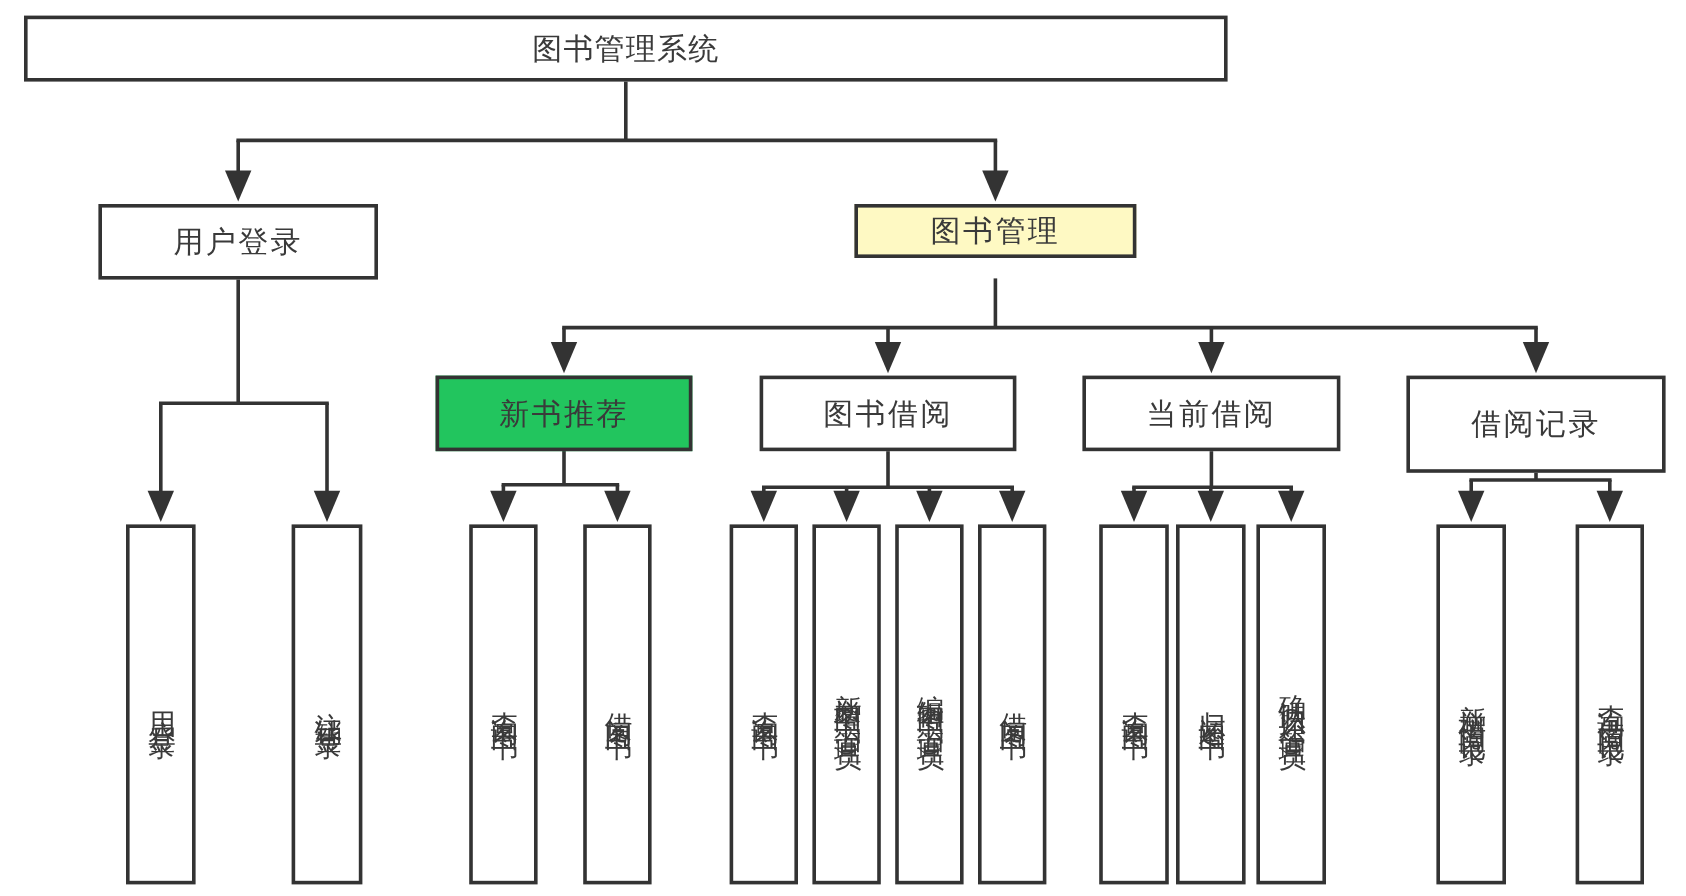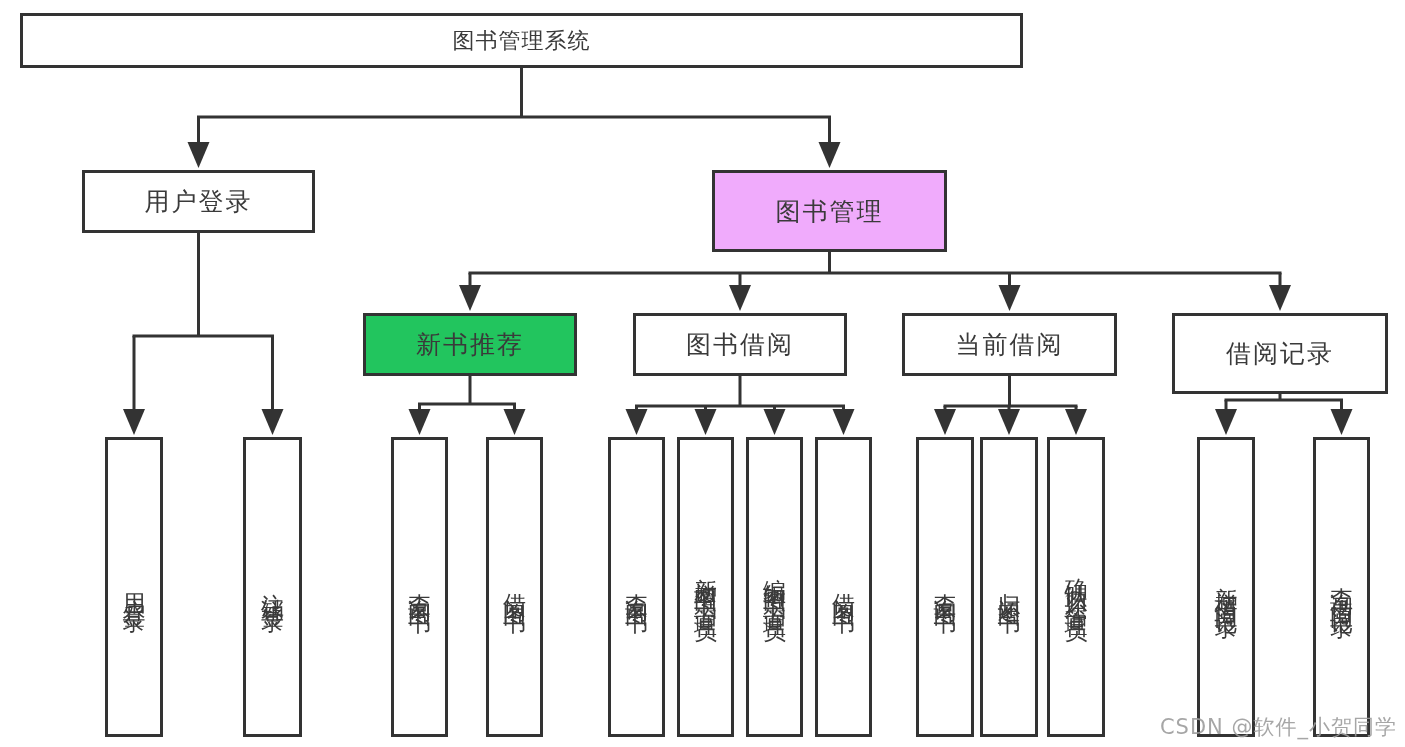--- a/index.html
+++ b/index.html
@@ -31,21 +31,21 @@
     justify-content: center;
     color: #3a3a3a;
     z-index: 2;
   }
   .node-h .label {
     font-size: 25px;
     letter-spacing: 2px;
     white-space: nowrap;
   }
   .node-root .label {
-    font-size: 22px;
+    font-size: 25px;
     letter-spacing: 1px;
   }
   .node-v .label {
     writing-mode: vertical-rl;
     text-orientation: mixed;
     font-size: 23px;
     letter-spacing: 6px;
     line-height: 1;
     white-space: nowrap;
   }
@@ -112,28 +112,27 @@
       <polygon points="1009,435 998,409 1020,409" fill="#333333"></polygon>
       <line x1="1076" y1="406" x2="1076" y2="415" stroke="#333333" stroke-width="3"></line>
       <polygon points="1076,435 1065,409 1087,409" fill="#333333"></polygon>
       <line x1="1280" y1="375" x2="1280" y2="400" stroke="#333333" stroke-width="3"></line>
       <line x1="1224.5" y1="400" x2="1343" y2="400" stroke="#333333" stroke-width="3"></line>
       <line x1="1226" y1="400" x2="1226" y2="415" stroke="#333333" stroke-width="3"></line>
       <polygon points="1226,435 1215,409 1237,409" fill="#333333"></polygon>
       <line x1="1341.5" y1="400" x2="1341.5" y2="415" stroke="#333333" stroke-width="3"></line>
       <polygon points="1341.5,435 1330.5,409 1352.5,409" fill="#333333"></polygon>
     </svg>
-  <div id="watermark" style="color: rgb(157, 157, 157);">CSDN @软件_小贺同学</div>
 <div class="node node-h node-root" style="left: 20px; top: 13px; width: 1003px; height: 55px; border-color: rgb(51, 51, 51); background: rgb(255, 255, 255);">
       <span class="label" style="color: rgb(58, 58, 58);">图书管理系统</span>
     </div>
     <div class="node node-h" style="left: 82px; top: 170px; width: 233px; height: 63px; border-color: rgb(51, 51, 51); background: rgb(255, 255, 255);">
       <span class="label" style="color: rgb(58, 58, 58);">用户登录</span>
     </div>
-    <div class="node node-h" style="left: 712px; top: 170px; width: 235px; height: 82px; border-color: rgb(51, 51, 51); background: #f0abfc; font-family: Liberation Serif, serif;">
+    <div class="node node-h" style="left: 712px; top: 170px; width: 235px; height: 45px; border-color: rgb(51, 51, 51); background: #fef9c3; font-family: Liberation Serif, serif;">
       <span class="label" style="color: rgb(58, 58, 58);">图书管理</span>
     </div>
     <div class="node node-h" style="left: 363px; top: 313px; width: 214px; height: 63px; border-color: rgb(51, 51, 51); background: #22c55e;">
       <span class="label" style="color: rgb(58, 58, 58);">新书推荐</span>
     </div>
     <div class="node node-h" style="left: 633px; top: 313px; width: 214px; height: 63px; border-color: rgb(51, 51, 51); background: rgb(255, 255, 255);">
       <span class="label" style="color: rgb(58, 58, 58);">图书借阅</span>
     </div>
     <div class="node node-h" style="left: 902px; top: 313px; width: 215px; height: 63px; border-color: rgb(51, 51, 51); background: rgb(255, 255, 255);">
       <span class="label" style="color: rgb(58, 58, 58);">当前借阅</span>

